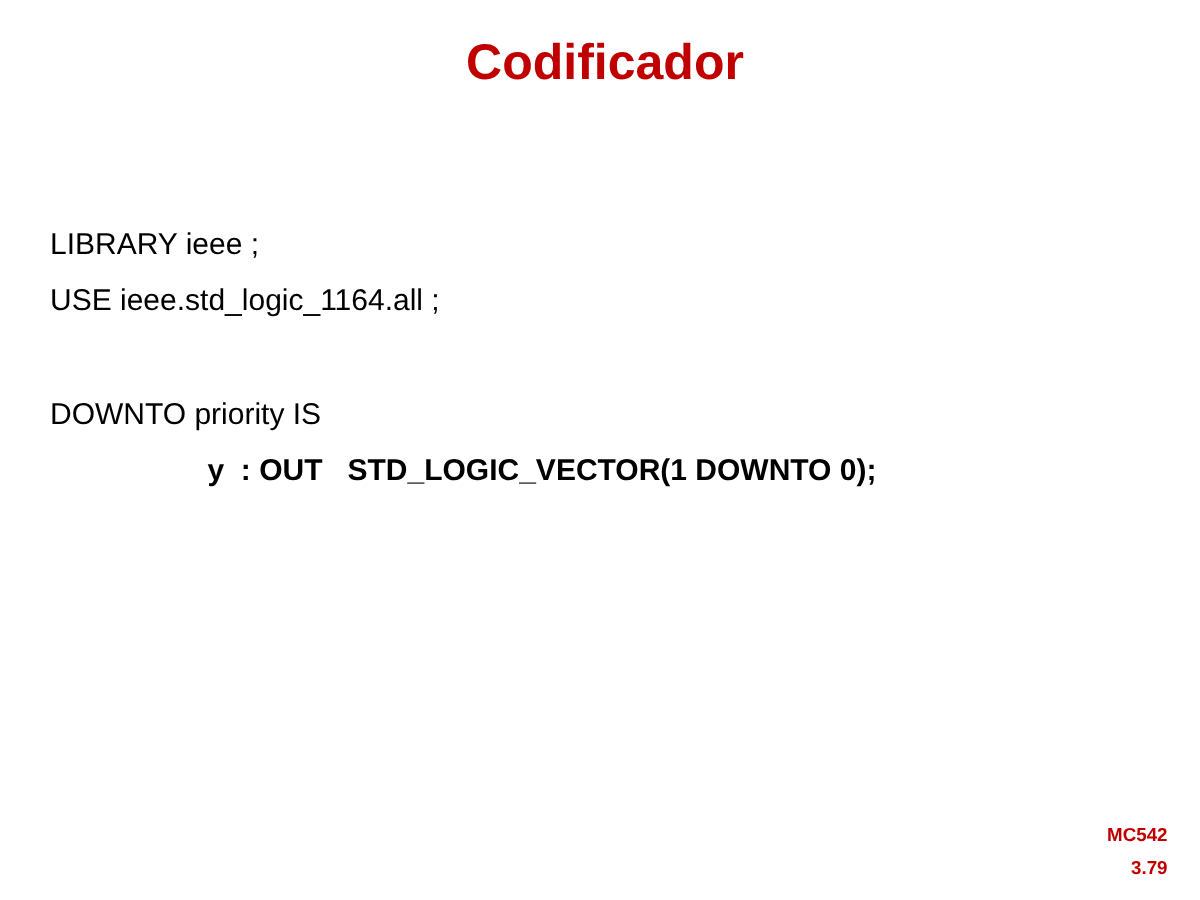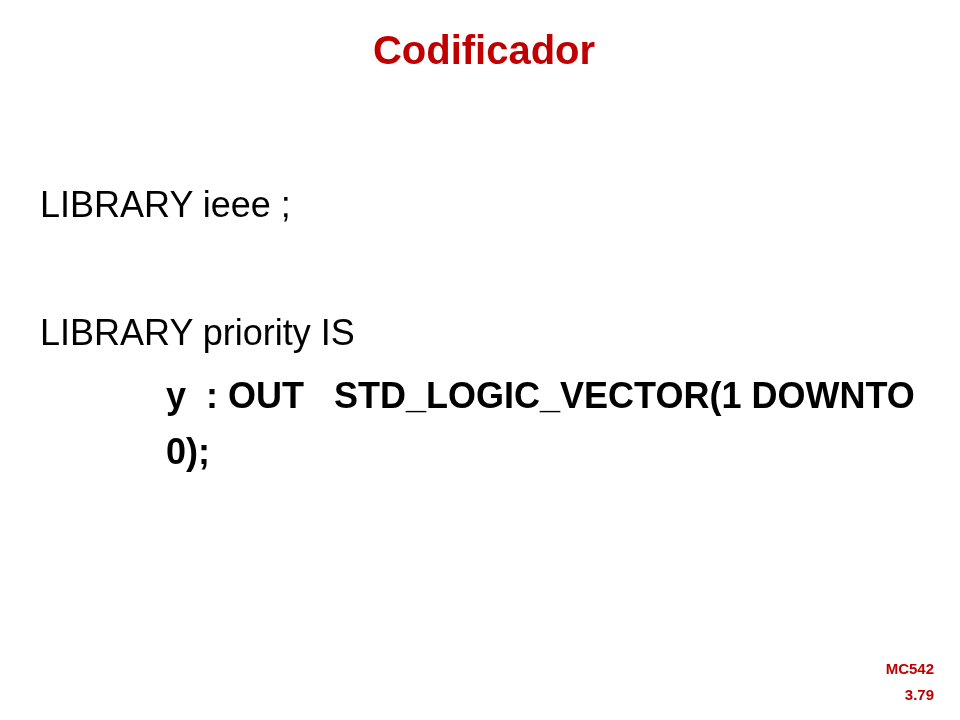--- a/index.html
+++ b/index.html
@@ -19,21 +19,21 @@
       text-align: center;
       color: #c00000;
       font-size: 40px;
       font-weight: bold;
       padding-top: 20px;
       padding-bottom: 20px;
     }
     .content {
       padding-left: 28px;
       padding-top: 80px;
-      font-size: 36px;
+      font-size: 24px;
       line-height: 1.55;
       color: #000000;
     }
     .indent1 {
       padding-left: 40px;
     }
     .indent2 {
       padding-left: 130px;
       font-weight: bold;
     }
@@ -48,21 +48,22 @@
       line-height: 1.2;
     }
   </style>
 </head>
 <body>
 
 <div class="slide-title">Codificador</div>
 
 <div class="content">
   <div>LIBRARY ieee ;</div>
+  <div>USE ieee.std_logic_1164.all ;</div>
   <div>&nbsp;</div>
-  <div>LIBRARY priority IS</div>
+  <div>DOWNTO priority IS</div>
   <div class="indent2">y&nbsp;&nbsp;: OUT&nbsp;&nbsp;&nbsp;STD_LOGIC_VECTOR(1 DOWNTO 0);</div>
 </div>
 
 <div class="footer">
   <div>MC542</div>
   <div>3.79</div>
 </div>
 
 </body></html>

